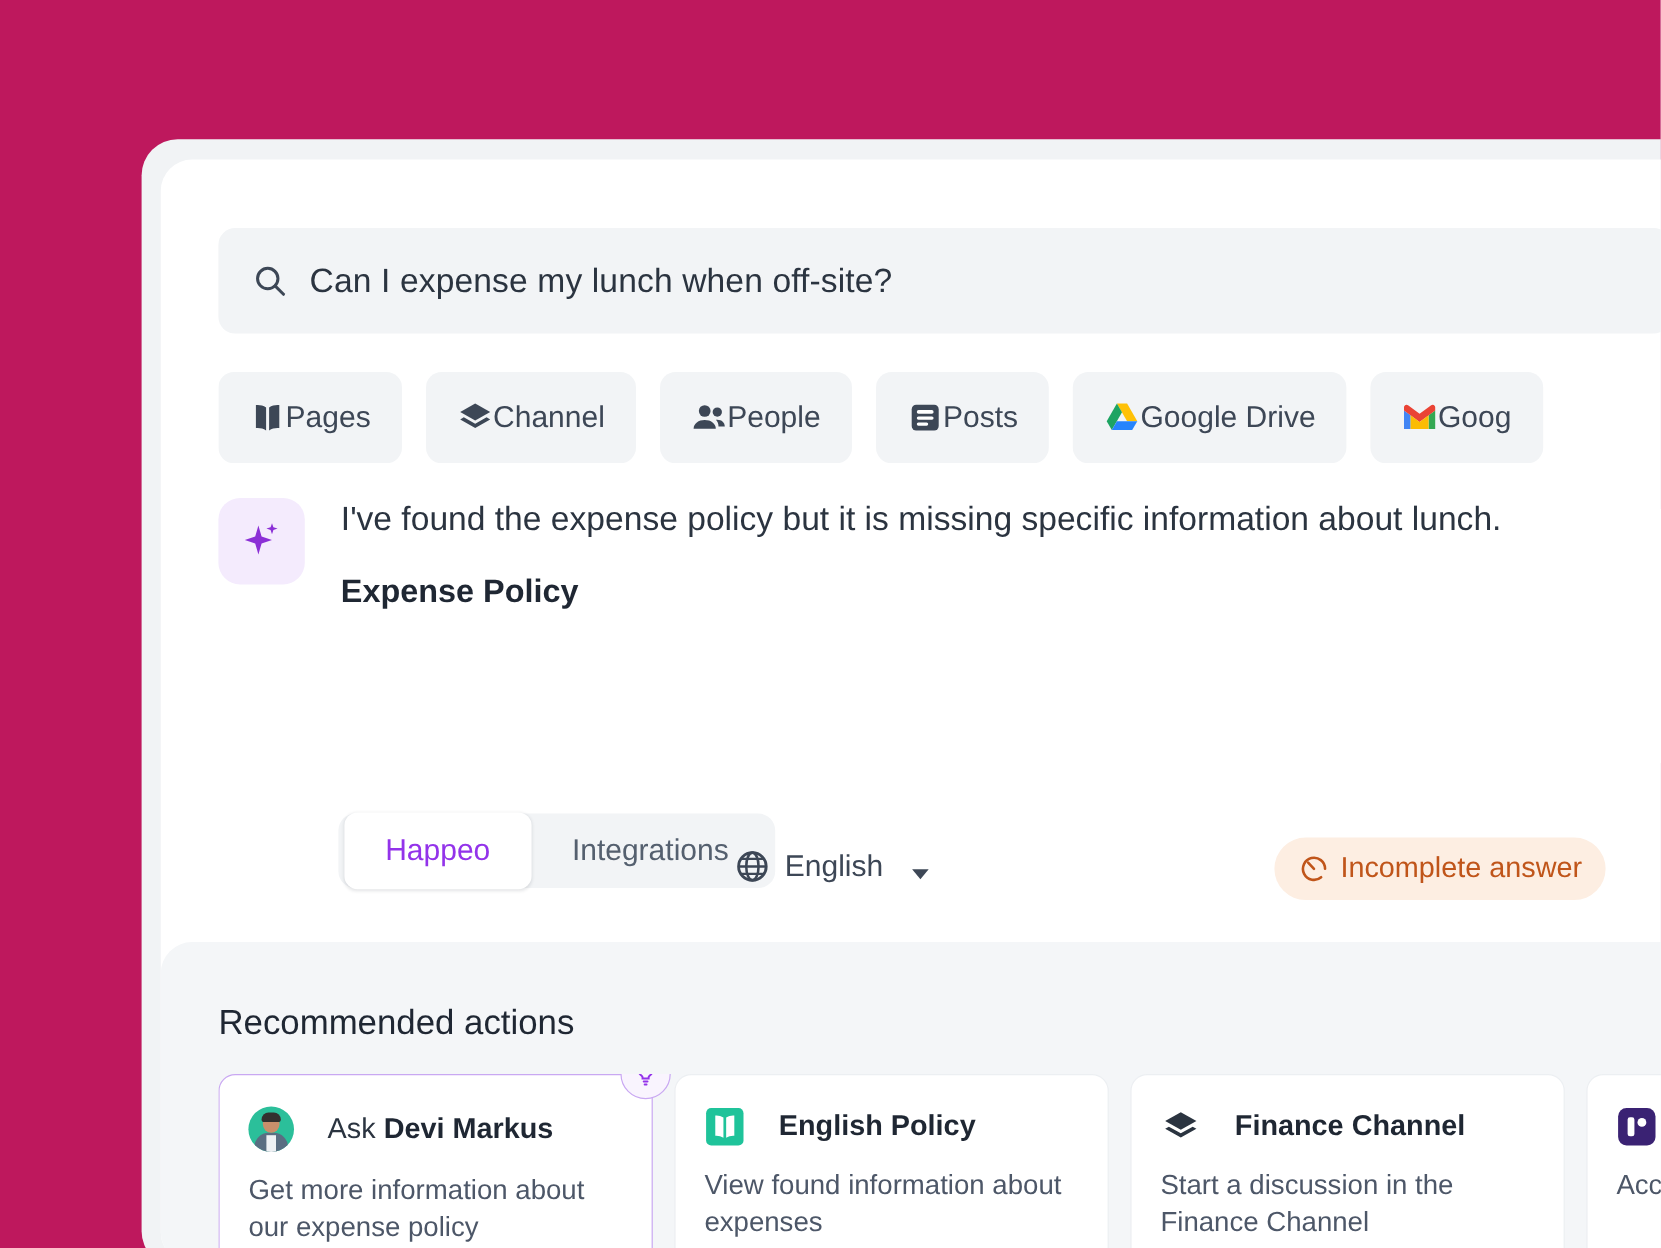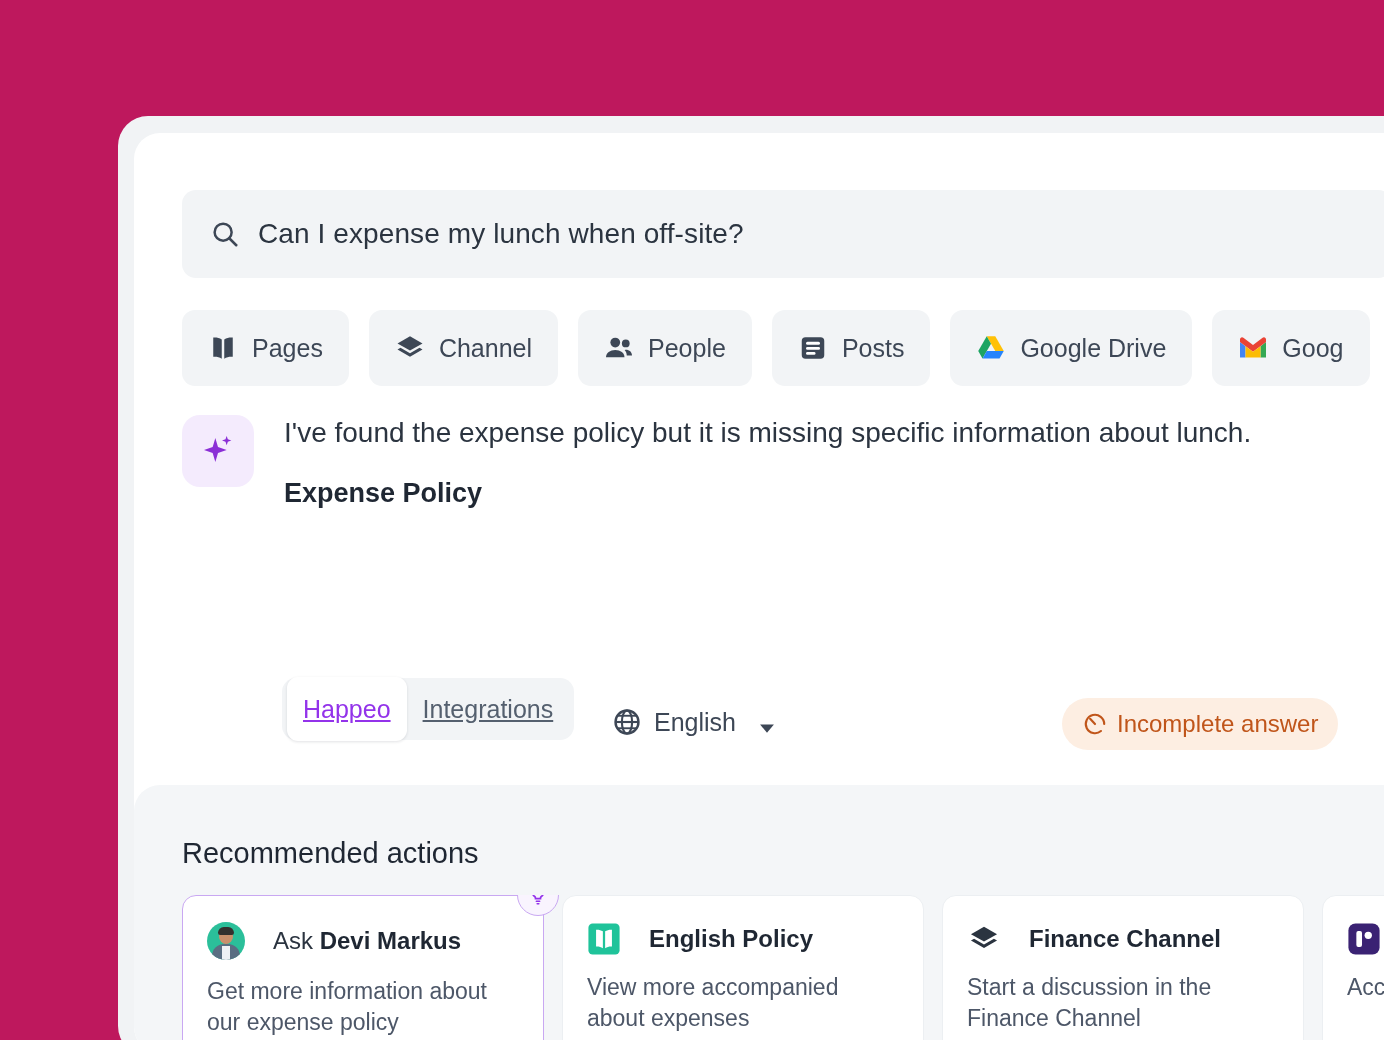--- a/index.html
+++ b/index.html
@@ -60,21 +60,20 @@
     width: 1236px; height: 76px;
     display: flex;
     gap: 20px;
     overflow: hidden;
   }
   .chip {
     height: 76px;
     background: #f2f4f6;
     border-radius: 13px;
     display: flex; align-items: center;
-    gap: 14px;
     padding: 0 26px;
     flex: 0 0 auto;
     cursor: pointer;
   }
   .chip-label {
     font-size: 25px;
     color: #3d4756;
     white-space: nowrap;
   }
   .chip-icon { width: 30px; height: 30px; flex: 0 0 auto; display: block; }
@@ -137,27 +136,26 @@
     left: 0; top: 0;
     height: 62px;
     background: #f2f4f6;
     border-radius: 14px;
     display: flex; align-items: center;
     padding: 5px;
   }
   .seg-item {
     height: 64px;
     display: flex; align-items: center; justify-content: center;
-    padding: 0 16px;
+    padding: 0 34px;
     border-radius: 11px;
     font-size: 25px;
     color: #55606f;
     cursor: pointer;
     white-space: nowrap;
-    text-decoration: underline;
   }
   .seg-item.active {
     background: #ffffff;
     color: #9333ea;
     box-shadow: 0 1px 3px rgba(20,25,40,.12);
   }
   .lang {
     position: absolute;
     left: 330px; top: 3px;
     height: 56px;
@@ -432,21 +430,21 @@
 
         <div class="card">
           <div class="card-head">
             <svg class="card-icon" viewBox="0 0 24 24">
               <rect x="1" y="1" width="22" height="22" rx="3" fill="#1fc39a"></rect>
               <path d="M11.2 6.6c-1.2-.8-2.7-1.2-4.1-1.2H6.4v11.9h.7c1.4 0 2.9.4 4.1 1.2z" fill="#ffffff"></path>
               <path d="M12.8 6.6c1.2-.8 2.7-1.2 4.1-1.2h.7v11.9h-.7c-1.4 0-2.9.4-4.1 1.2z" fill="#ffffff"></path>
             </svg>
             <span class="card-title"><b>English Policy</b></span>
           </div>
-          <div class="card-desc">View more accompanied about expenses</div>
+          <div class="card-desc">View found information about expenses</div>
         </div>
 
         <div class="card">
           <div class="card-head">
             <svg class="card-icon" viewBox="0 0 24 24">
               <path d="M12 3.4 21.2 8.6 12 13.8 2.8 8.6z" fill="#2b3440"></path>
               <path d="M2.8 13.1l9.2 5.2 9.2-5.2-2.2-1.2L12 15.8 5 11.9z" fill="#2b3440"></path>
             </svg>
             <span class="card-title"><b>Finance Channel</b></span>
           </div>

